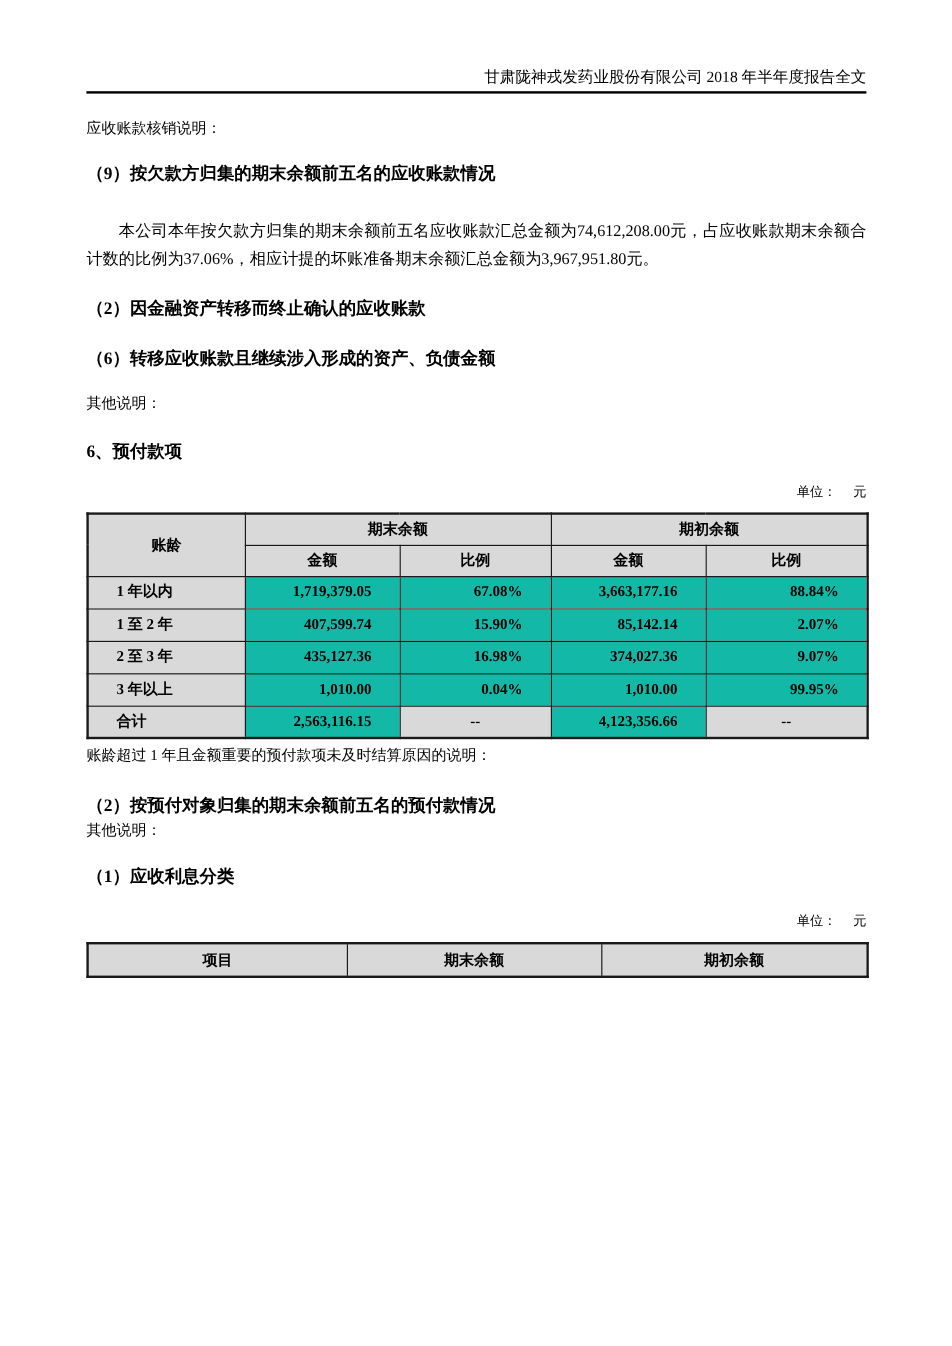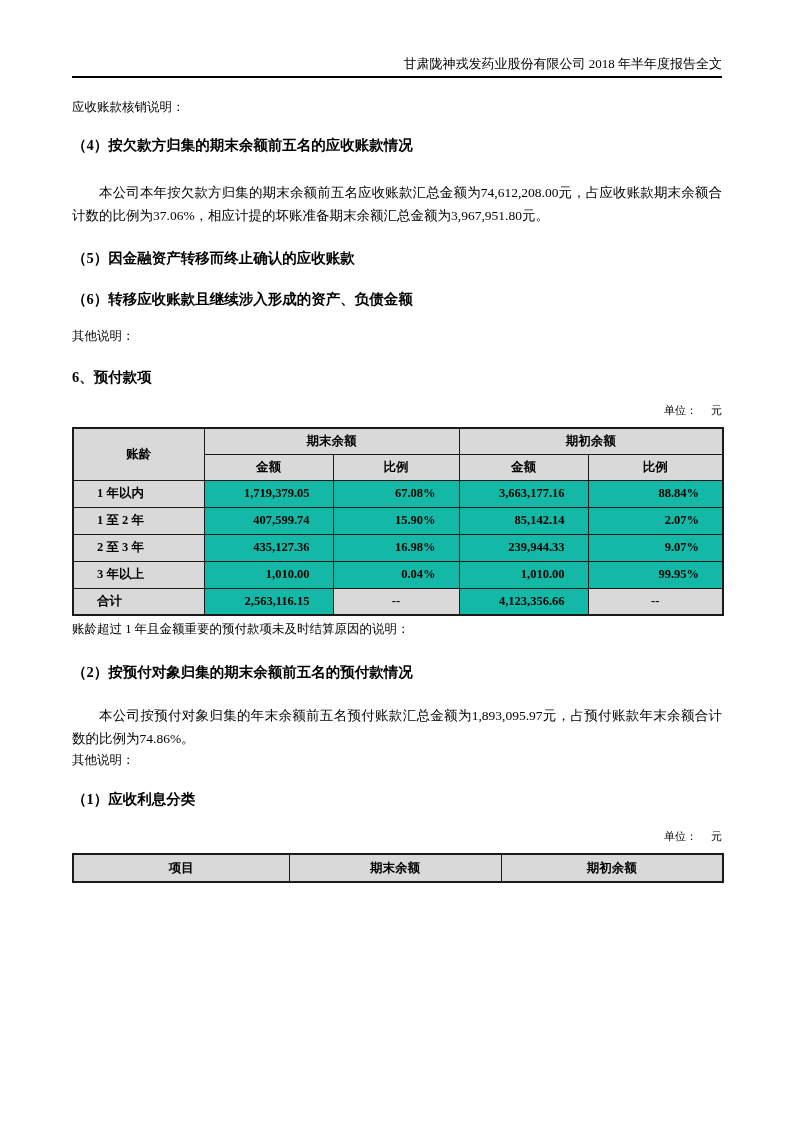--- a/index.html
+++ b/index.html
@@ -106,25 +106,25 @@
 <body>
 
 <div class="page">
   <div class="content">
 
     <div class="doc-header">甘肃陇神戎发药业股份有限公司 2018 年半年度报告全文</div>
     <div class="header-divider"></div>
 
     <div class="note-small note-writeoff">应收账款核销说明：</div>
 
-    <div class="h-bold h-sec4">（4）按欠款方归集的期末余额前五名的应收账款情况</div>
+    <div class="h-bold h-sec4">（9）按欠款方归集的期末余额前五名的应收账款情况</div>
 
     <div class="para para-sec4">本公司本年按欠款方归集的期末余额前五名应收账款汇总金额为74,612,208.00元，占应收账款期末余额合计数的比例为37.06%，相应计提的坏账准备期末余额汇总金额为3,967,951.80元。</div>
 
-    <div class="h-bold h-sec5">（5）因金融资产转移而终止确认的应收账款</div>
+    <div class="h-bold h-sec5">（2）因金融资产转移而终止确认的应收账款</div>
 
     <div class="h-bold h-sec6">（6）转移应收账款且继续涉入形成的资产、负债金额</div>
 
     <div class="note-small note-other-a">其他说明：</div>
 
     <div class="h-bold h-item6">6、预付款项</div>
 
 
     <div class="unit-note">
       <span>单位：</span><span class="unit-value">元</span>
@@ -163,21 +163,21 @@
           <td class="c-aging">1 至 2 年</td>
           <td class="c-num">407,599.74</td>
           <td class="c-num">15.90%</td>
           <td class="c-num">85,142.14</td>
           <td class="c-num">2.07%</td>
         </tr>
         <tr>
           <td class="c-aging">2 至 3 年</td>
           <td class="c-num">435,127.36</td>
           <td class="c-num">16.98%</td>
-          <td class="c-num">239,944.33</td>
+          <td class="c-num">374,027.36</td>
           <td class="c-num">9.07%</td>
         </tr>
         <tr>
           <td class="c-aging">3 年以上</td>
           <td class="c-num">1,010.00</td>
           <td class="c-num">0.04%</td>
           <td class="c-num">1,010.00</td>
           <td class="c-num">99.95%</td>
         </tr>
         <tr>
@@ -187,21 +187,20 @@
           <td class="c-num">4,123,356.66</td>
           <td class="c-dash">--</td>
         </tr>
       </tbody>
     </table>
 
     <div class="note-small note-aging">账龄超过 1 年且金额重要的预付款项未及时结算原因的说明：</div>
 
     <div class="h-bold h-item6-sub2">（2）按预付对象归集的期末余额前五名的预付款情况</div>
 
-    <div class="para para-sub2">本公司按预付对象归集的年末余额前五名预付账款汇总金额为1,893,095.97元，占预付账款年末余额合计数的比例为74.86%。</div>
 
     <div class="note-small note-other-b">其他说明：</div>
 
 
     <div class="h-bold h-item7-sub1">（1）应收利息分类</div>
 
     <div class="unit-note unit-note-2">
       <span>单位：</span><span class="unit-value">元</span>
     </div>
 

